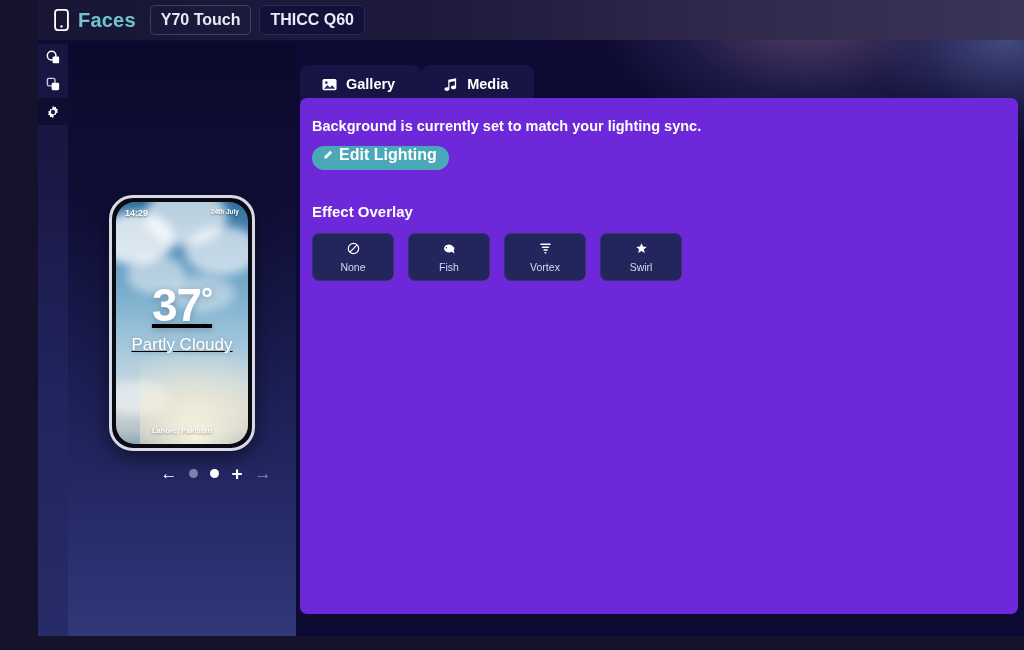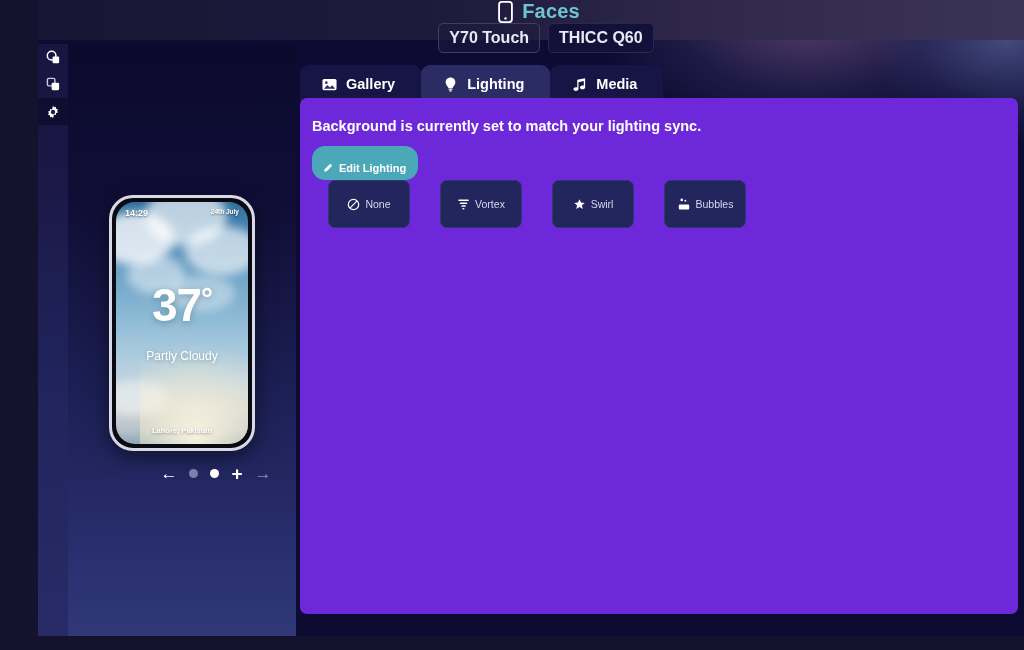--- a/index.html
+++ b/index.html
@@ -50,21 +50,20 @@
   .header {
     position: absolute;
     left: 0; top: 0;
     width: 986px; height: 40px;
     background: linear-gradient(90deg, #181634 0%, #1d1a3c 40%, #322a4d 72%, #3a3458 100%);
     display: flex;
     align-items: center;
     padding-left: 16px;
     box-sizing: border-box;
     z-index: 3;
-    flex-direction: column;
   }
   .brand {
     display: flex;
     align-items: center;
     gap: 9px;
   }
   .brand-icon { width: 15px; height: 22px; display:block; }
   .brand-name {
     color: #6ec4cf;
     font-size: 20px;
@@ -186,34 +185,35 @@
     font-weight: bold;
     text-shadow: 0 1px 2px rgba(0,0,0,0.45);
   }
   .scr-center {
     position: absolute;
     left: 0;
     top: 82px;
     width: 100%;
     text-align: center;
     z-index: 4;
+    text-decoration: underline;
   }
   .scr-temp {
     color: #ffffff;
     font-size: 46px;
     font-weight: bold;
     line-height: 0.95;
     letter-spacing: -1px;
     text-shadow: 0 2px 6px rgba(40,70,90,0.35);
   }
   .scr-temp .deg { font-size: 30px; vertical-align: top; line-height: 1; }
   .scr-cond {
     color: #ffffff;
-    font-size: 12px;
-    margin-top: 21px;
+    font-size: 17px;
+    margin-top: 7px;
     text-shadow: 0 1px 4px rgba(40,70,90,0.35);
   }
   .scr-loc {
     position: absolute;
     left: 0; bottom: 9px;
     width: 100%;
     text-align: center;
     color: #ffffff;
     font-size: 7.5px;
     font-weight: bold;
@@ -293,23 +293,23 @@
     font-size: 14.5px;
     font-weight: bold;
     margin: 0 0 12px 2px;
   }
   .edit-btn {
     display: inline-flex;
     align-items: center;
     gap: 6px;
     background: #4aa8b8;
     color: #ffffff;
-    font-size: 11px;
-    font-weight: bold;
-    padding: 16px 12px 6px 10px;
+    font-size: 16px;
+    font-weight: bold;
+    padding: 0 12px 6px 10px;
     border-radius: 13px;
     margin-left: 2px;
   }
   .edit-btn svg { display: block; }
 
   .section-title {
     color: #ffffff;
     font-size: 15px;
     font-weight: bold;
     margin: 33px 0 13px 2px;
@@ -320,26 +320,25 @@
     gap: 14px;
     margin-left: 2px;
   }
   .effect {
     width: 82px;
     height: 48px;
     background: #23255d;
     border: 1px solid #33356f;
     border-radius: 7px;
     display: flex;
-    flex-direction: row;
+    flex-direction: column;
     align-items: center;
     justify-content: center;
     gap: 5px;
     box-sizing: border-box;
-    margin-left: 16px;
   }
   .effect .ico {
     color: #ffffff;
     height: 14px;
     display: flex;
     align-items: center;
     justify-content: center;
   }
   .effect .lbl {
     color: #d7d8ef;
@@ -439,30 +438,20 @@
         <div class="tab">
           <span>
             <svg width="15" height="15" viewBox="0 0 16 16">
               <rect x="0.5" y="2" width="15" height="12" rx="1.8" fill="#ffffff"></rect>
               <circle cx="4.6" cy="6" r="1.4" fill="#2b2c63"></circle>
               <path d="M2 12.5l3.8-4 2.6 2.6 2.4-2.2 3.2 3.6z" fill="#2b2c63"></path>
             </svg>
           </span>
           <span>Gallery</span>
         </div>
-        <div class="tab active">
-          <span>
-            <svg width="15" height="15" viewBox="0 0 16 16">
-              <path fill="#ffffff" d="M8 0.6c3 0 5.2 2.3 5.2 5.1 0 2-1.1 3.3-2 4.3-.5.6-.8 1-.9 1.6H5.7c-.1-.6-.4-1-.9-1.6-.9-1-2-2.3-2-4.3C2.8 2.9 5 .6 8 .6z"></path>
-              <rect x="5.8" y="12.2" width="4.4" height="1.5" rx="0.7" fill="#ffffff"></rect>
-              <rect x="6.6" y="14.2" width="2.8" height="1.3" rx="0.65" fill="#ffffff"></rect>
-            </svg>
-          </span>
-          <span>Lighting</span>
-        </div>
         <div class="tab">
           <span>
             <svg width="15" height="15" viewBox="0 0 16 16">
               <path fill="#ffffff" d="M14 1.2L5.6 3v8.1c-.4-.2-.9-.3-1.4-.3-1.5 0-2.7.9-2.7 2s1.2 2 2.7 2 2.7-.9 2.7-2V5.6L12.6 4.3v5.1c-.4-.2-.9-.3-1.4-.3-1.5 0-2.7.9-2.7 2s1.2 2 2.7 2 2.8-.9 2.8-2z"></path>
             </svg>
           </span>
           <span>Media</span>
         </div>
       </div>
 
@@ -471,33 +460,43 @@
 
         <div class="edit-btn">
           <span>
             <svg width="11" height="11" viewBox="0 0 16 16">
               <path fill="#ffffff" d="M11.9 1.2l2.9 2.9-8 8-3.6.7.7-3.6z"></path>
             </svg>
           </span>
           <span>Edit Lighting</span>
         </div>
 
+        <div class="section-title">Effect Overlay</div>
 
         <div class="effects">
 
           <div class="effect">
             <span class="ico">
               <svg width="13" height="13" viewBox="0 0 16 16">
                 <circle cx="8" cy="8" r="6.4" fill="none" stroke="#ffffff" stroke-width="1.5"></circle>
                 <line x1="3.6" y1="12.4" x2="12.4" y2="3.6" stroke="#ffffff" stroke-width="1.5"></line>
               </svg>
             </span>
             <span class="lbl">None</span>
           </div>
 
+          <div class="effect">
+            <span class="ico">
+              <svg width="15" height="13" viewBox="0 0 18 14">
+                <path fill="#ffffff" d="M11.5 3.2C9.6 2 7 2 5 3.2 3.2 4.3 2.4 6 2.4 7s.8 2.7 2.6 3.8c2 1.2 4.6 1.2 6.5 0l3.6 2.1-1-3.3 1-3.3z"></path>
+                <circle cx="5.2" cy="6" r="0.9" fill="#23255d"></circle>
+              </svg>
+            </span>
+            <span class="lbl">Fish</span>
+          </div>
 
           <div class="effect">
             <span class="ico">
               <svg width="13" height="13" viewBox="0 0 16 16">
                 <rect x="1.5" y="1.8" width="13" height="1.9" rx="0.9" fill="#ffffff"></rect>
                 <rect x="3.4" y="5.4" width="9.2" height="1.9" rx="0.9" fill="#ffffff"></rect>
                 <rect x="5.4" y="9" width="5.4" height="1.9" rx="0.9" fill="#ffffff"></rect>
                 <rect x="6.6" y="12.2" width="2.6" height="1.8" rx="0.9" fill="#ffffff"></rect>
               </svg>
             </span>
@@ -507,28 +506,18 @@
 
           <div class="effect">
             <span class="ico">
               <svg width="13" height="13" viewBox="0 0 16 16">
                 <path fill="#ffffff" d="M8 1.4l1.9 4.1 4.5.5-3.4 3 1 4.4L8 11.2l-4 2.2 1-4.4-3.4-3 4.5-.5z"></path>
               </svg>
             </span>
             <span class="lbl">Swirl</span>
           </div>
 
-          <div class="effect">
-            <span class="ico">
-              <svg width="14" height="13" viewBox="0 0 16 15">
-                <circle cx="5.4" cy="2.2" r="1.5" fill="#ffffff"></circle>
-                <circle cx="9.6" cy="3.2" r="1.1" fill="#ffffff"></circle>
-                <path fill="#ffffff" d="M3 7.4h10c.6 0 1 .4 1 1v3.8c0 .6-.4 1-1 1H3c-.6 0-1-.4-1-1V8.4c0-.6.4-1 1-1z"></path>
-              </svg>
-            </span>
-            <span class="lbl">Bubbles</span>
-          </div>
 
         </div>
       </div>
     </div>
   </div>
 </div>
 
 </body></html>

